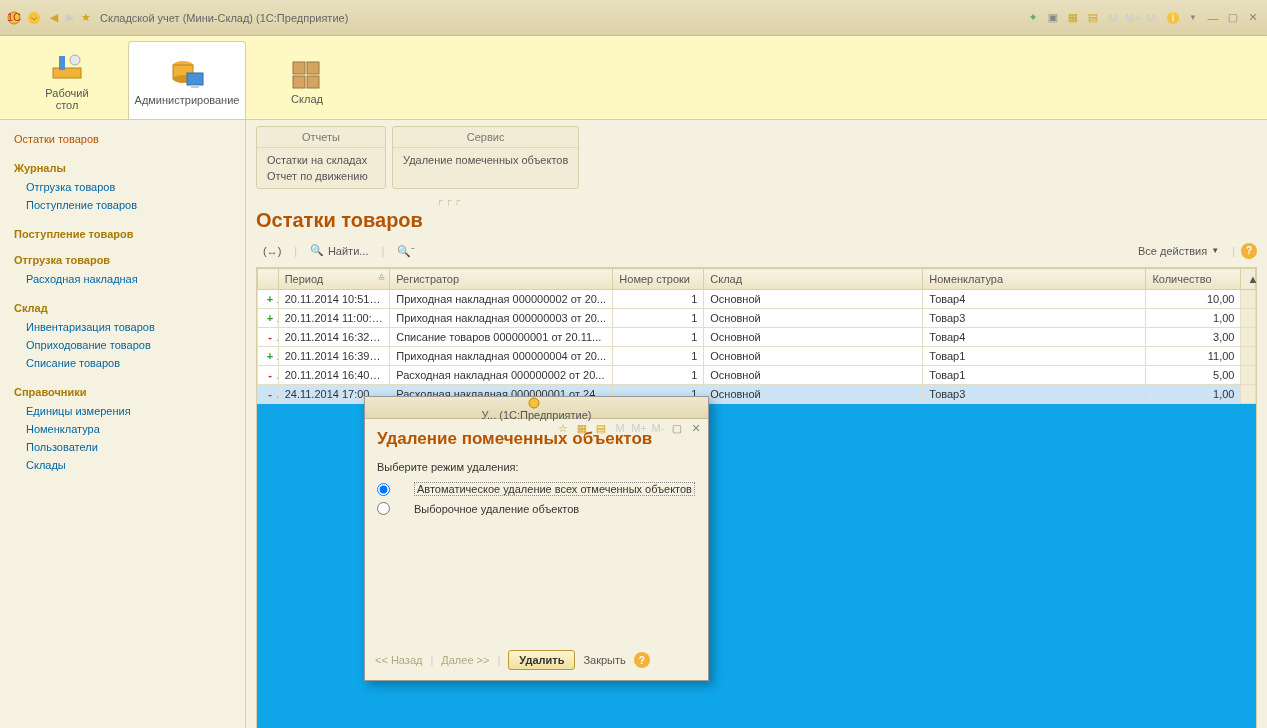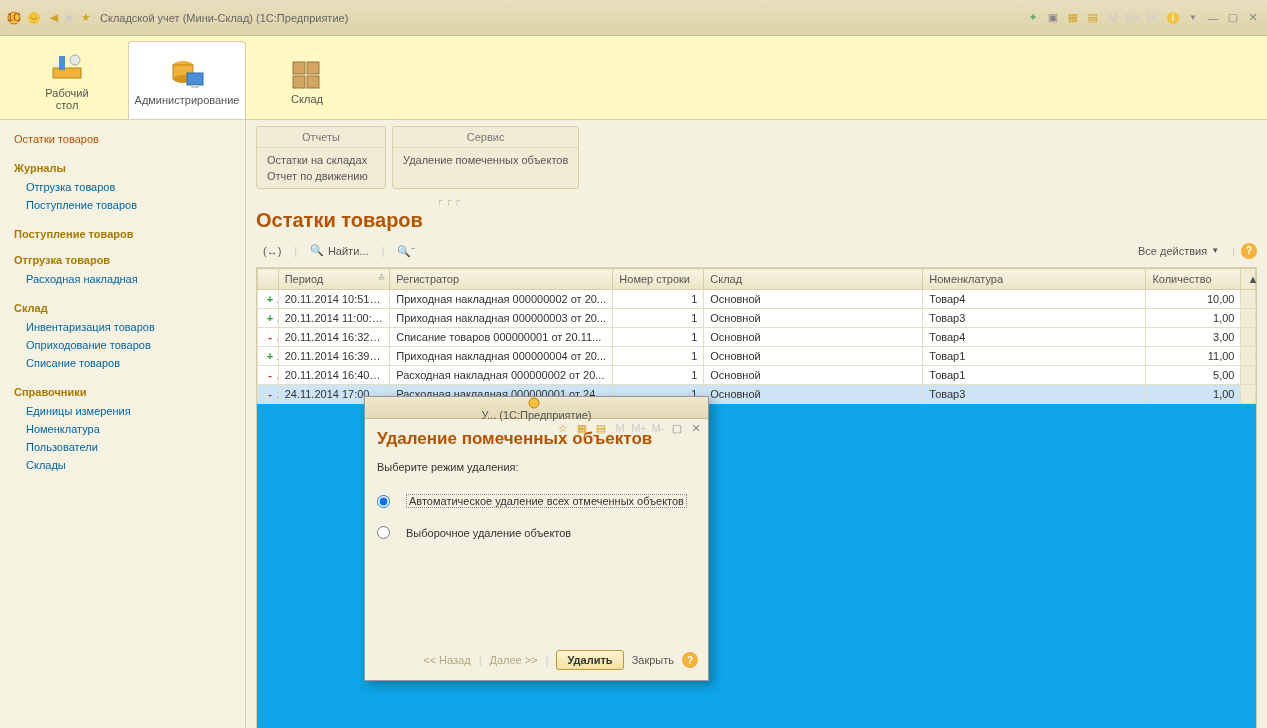--- a/index.html
+++ b/index.html
@@ -64,23 +64,23 @@
 
 .dialog { position: absolute; left: 364px; top: 396px; width: 345px; height: 285px; z-index: 10; }
 .dialog { position: fixed; left: 364px; top: 396px; }
 .dlg-frame { width: 100%; height: 100%; border: 1px solid #999; background: #f5f1e0; box-shadow: 4px 4px 10px rgba(0,0,0,0.3); display: flex; flex-direction: column; }
 .dlg-title { height: 22px; background: linear-gradient(#efe8cc, #e3d9b6); display: flex; align-items: center; padding: 0 4px; border-bottom: 1px solid #c9bd91; flex-direction: column; }
 .dlg-title .dlg-icon { width: 14px; height: 14px; margin-right: 4px; }
 .dlg-title .dlg-ttl { color: #555; flex: 0 0 auto; }
 .dlg-title .dlg-tools { margin-left: auto; display: flex; gap: 3px; align-items: center; }
 .dlg-body { flex: 1; padding: 10px 12px 6px 12px; display: flex; flex-direction: column; }
 .dlg-heading { color: #b55300; font-size: 17px; font-weight: bold; margin-bottom: 12px; }
-.dlg-body label { display: flex; align-items: center; gap: 16px; padding: 3px 0; color: #333; margin-top: 12px; }
+.dlg-body label { display: flex; align-items: center; gap: 24px; padding: 3px 0; color: #333; }
 .dlg-body label.sel span { border: 1px dotted #888; padding: 0 2px; }
-.dlg-footer { padding: 6px 10px 10px 10px; display: flex; align-items: center; justify-content: flex-end; gap: 8px; }
+.dlg-footer { padding: 6px 10px 10px 10px; display: flex; align-items: center; justify-content: flex-start; gap: 8px; }
 .link-dis { color: #b0a780; }
 .btn { border: 1px solid #c4b67a; background: linear-gradient(#fff5d0, #f0e0a0); padding: 3px 10px; border-radius: 3px; cursor: pointer; color: #333; }
 .btn.primary { border-color: #b89a3a; font-weight: bold; }
 .help-circ { width: 16px; height: 16px; border-radius: 50%; background: #f3b23a; color: #fff; display: inline-flex; align-items: center; justify-content: center; font-weight: bold; font-size: 10px; cursor: pointer; }
 
 svg { display: block; }
 </style>
 </head>
 <body>
 

